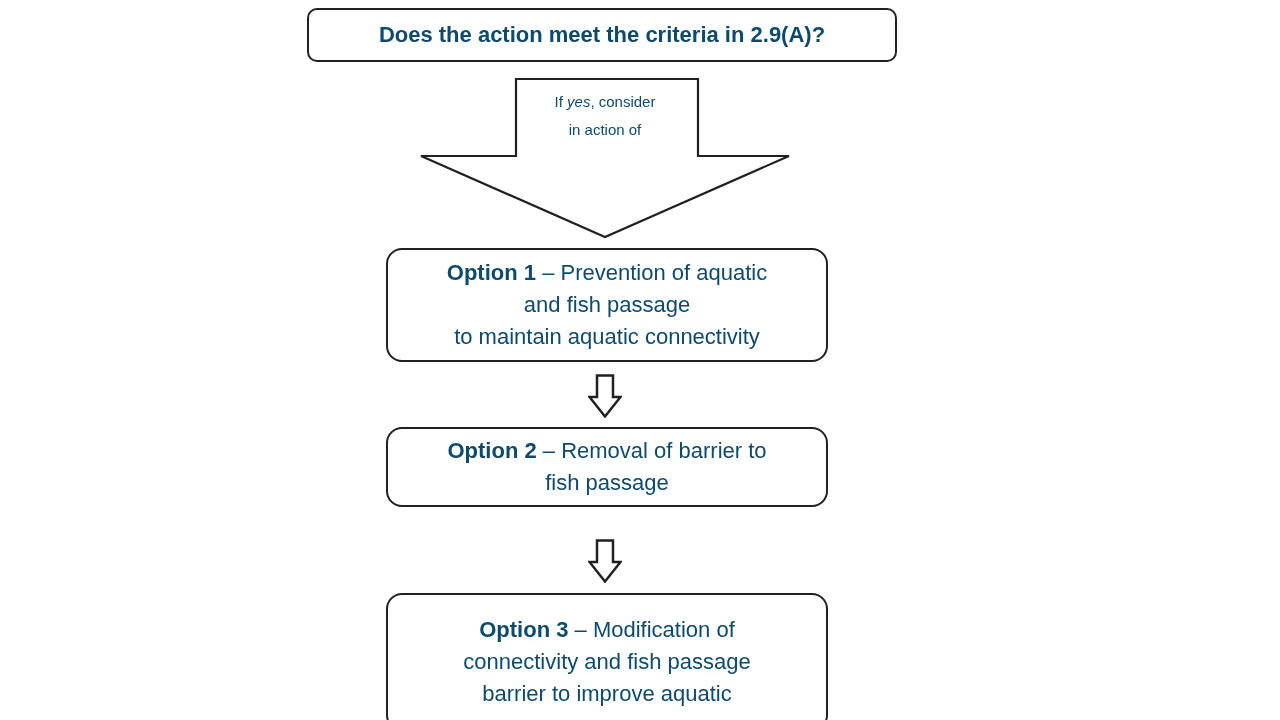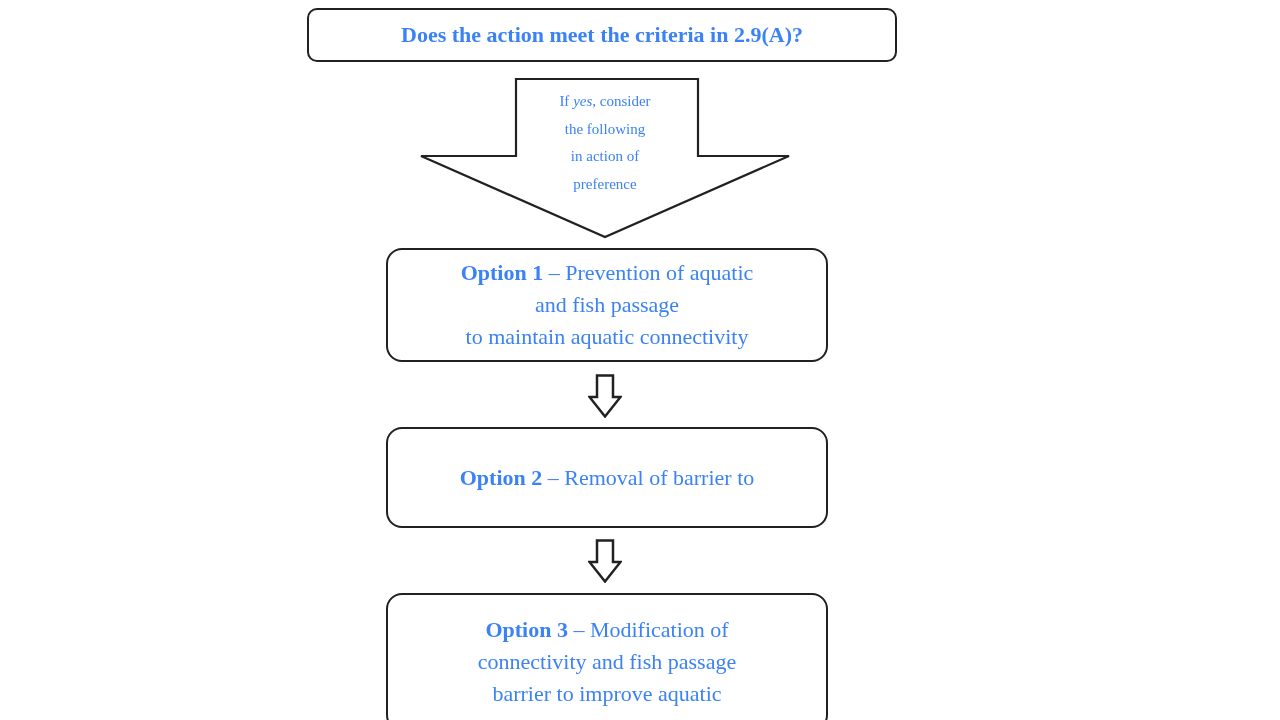--- a/index.html
+++ b/index.html
@@ -1,22 +1,22 @@
 <!DOCTYPE html>
 <html><head>
 <meta charset="utf-8">
 <style>
   html, body { margin: 0; padding: 0; background: #ffffff; }
   .canvas {
     position: relative;
     width: 1280px;
     height: 720px;
     background: #ffffff;
-    font-family: Liberation Serif, serif;
-    color: #3b82f6;
+    font-family: Liberation Sans, sans-serif;
+    color: #0c4a6e;
     overflow: hidden;
   }
   .box {
     position: absolute;
     background: #ffffff;
     border: 2px solid #212121;
     box-sizing: border-box;
     display: flex;
     flex-direction: column;
     align-items: center;
@@ -30,21 +30,21 @@
     font-weight: bold;
     font-size: 22px;
   }
   .option {
     left: 386px; width: 442px;
     border-radius: 16px;
     font-size: 22px;
     line-height: 32px;
   }
   .option1 { top: 248px; height: 114px; }
-  .option2 { top: 427px; height: 101px; }
+  .option2 { top: 427px; height: 80px; }
   .option3 { top: 593px; height: 138px; }
   .o-line b { font-weight: bold; }
   .big-arrow {
     position: absolute;
     left: 410px; top: 76px;
     width: 390px; height: 165px;
   }
   .arrow-text {
     position: absolute;
     left: 505px; top: 88px; width: 200px;
@@ -69,37 +69,36 @@
   <div class="box question">
     <span>Does the action meet the criteria in 2.9(A)?</span>
   </div>
 
   <svg class="big-arrow" viewBox="0 0 390 165" xmlns="http://www.w3.org/2000/svg">
     <polygon points="106,3 288,3 288,80 379,80 195,161 11,80 106,80" fill="#ffffff" stroke="#212121" stroke-width="2.2" stroke-linejoin="miter"></polygon>
   </svg>
 
   <div class="arrow-text">
     <div class="a-line"><span>If </span><em>yes</em><span>, consider</span></div>
-    <div class="a-line">the following</div>
     <div class="a-line">in action of</div>
-    <div class="a-line">preference</div>
   </div>
 
   <div class="box option option1">
     <div class="o-line"><b>Option 1</b><span> – Prevention of aquatic</span></div>
     <div class="o-line">and fish passage</div>
     <div class="o-line">to maintain aquatic connectivity</div>
   </div>
 
   <svg class="small-arrow sa1" viewBox="0 0 34 44" xmlns="http://www.w3.org/2000/svg">
     <polygon points="9,1.5 25,1.5 25,23 32.5,23 17,42.5 1.5,23 9,23" fill="#ffffff" stroke="#212121" stroke-width="2.5" stroke-linejoin="miter"></polygon>
   </svg>
 
   <div class="box option option2">
     <div class="o-line"><b>Option 2</b><span> – Removal of barrier to</span></div>
+    <div class="o-line">fish passage</div>
   </div>
 
   <svg class="small-arrow sa2" viewBox="0 0 34 44" xmlns="http://www.w3.org/2000/svg">
     <polygon points="9,1.5 25,1.5 25,23 32.5,23 17,42.5 1.5,23 9,23" fill="#ffffff" stroke="#212121" stroke-width="2.5" stroke-linejoin="miter"></polygon>
   </svg>
 
   <div class="box option option3">
     <div class="o-line"><b>Option 3</b><span> – Modification of</span></div>
     <div class="o-line">connectivity and fish passage</div>
     <div class="o-line">barrier to improve aquatic</div>

